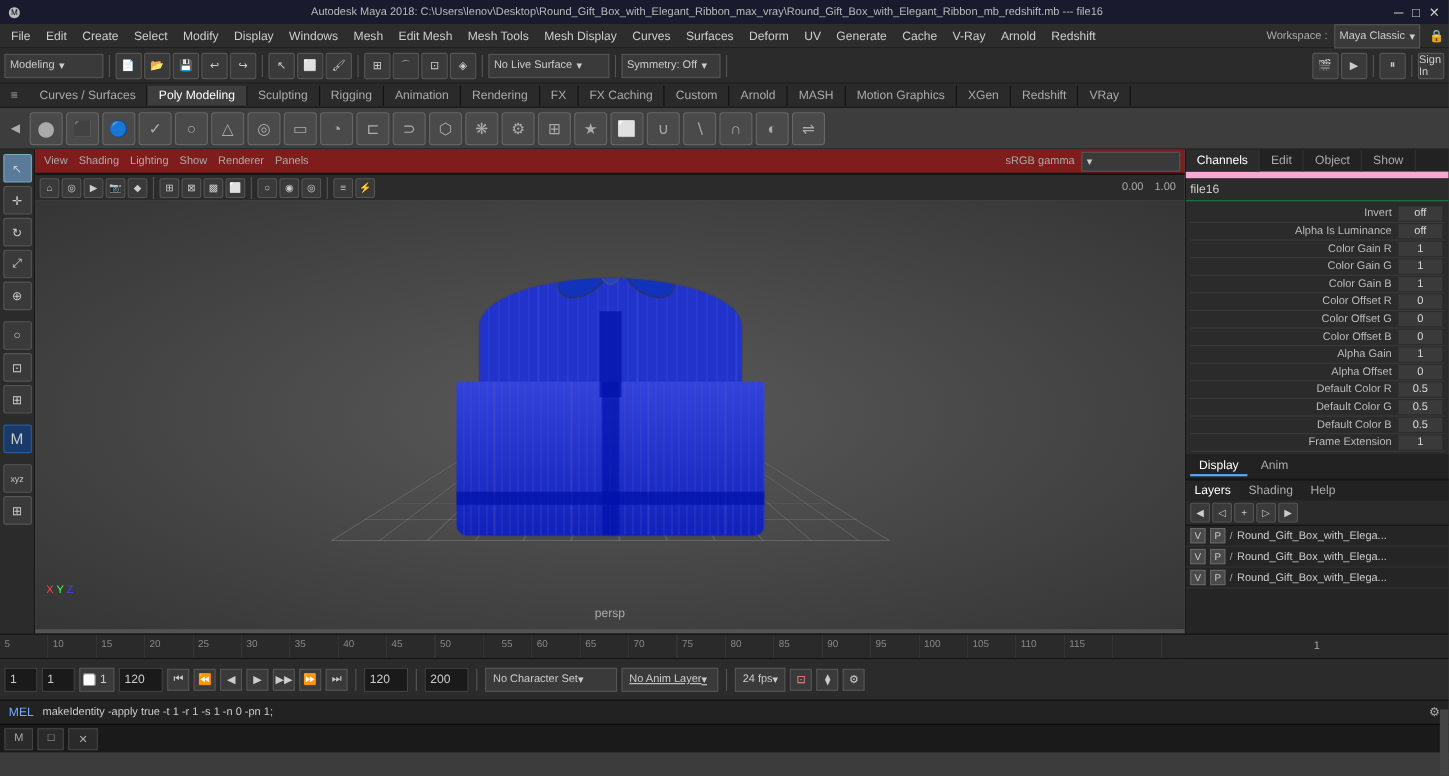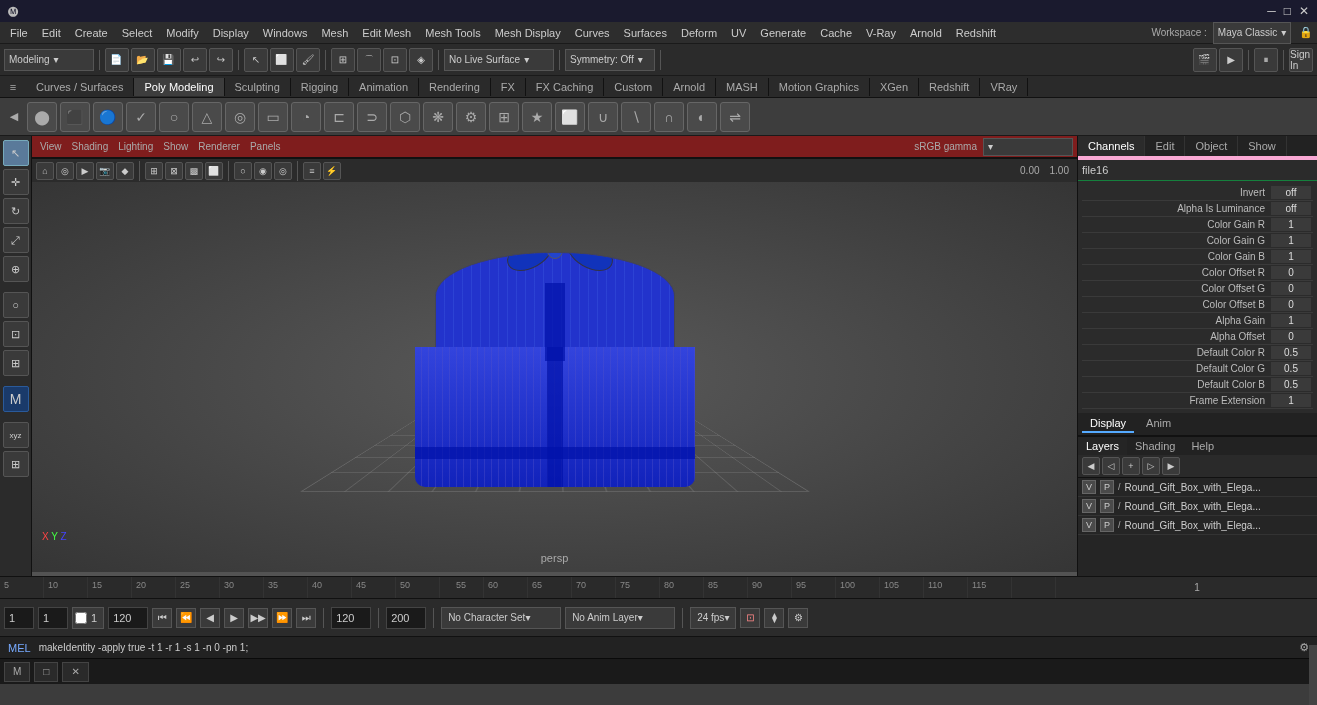--- a/index.html
+++ b/index.html
@@ -197,21 +197,21 @@
                   repeating-linear-gradient(0deg, transparent, transparent 29px, rgba(150,150,150,0.3) 29px, rgba(150,150,150,0.3) 30px);
       border: 1px solid rgba(150,150,150,0.4);
     }
 
     
     #right-panel {
       width: 240px; background: #2b2b2b; border-left: 1px solid #111;
       display: flex; flex-direction: column;
     }
     #right-panel-tabs {
-      display: flex; background: #222; border-bottom: 4px solid #f9a8d4;
+      display: flex; background: #222; border-bottom: 6px solid #f9a8d4;
     }
     .panel-tab {
       padding: 4px 10px; cursor: pointer; font-size: 11px; color: #aaa;
       border-right: 1px solid #333;
     }
     .panel-tab.active { background: #2b2b2b; color: #fff; }
     #channel-box {
       flex: 1; overflow-y: auto; padding: 4px;
     }
     .channel-row {
@@ -301,20 +301,21 @@
     
     ::-webkit-scrollbar { width: 8px; }
     ::-webkit-scrollbar-track { background: #222; }
     ::-webkit-scrollbar-thumb { background: #555; border-radius: 4px; }
   </style>
 </head>
 <body>
 
 <div id="titlebar">
   <span>🅜</span>
+  <span class="title">Autodesk Maya 2018: C:\Users\lenov\Desktop\Round_Gift_Box_with_Elegant_Ribbon_max_vray\Round_Gift_Box_with_Elegant_Ribbon_mb_redshift.mb --- file16</span>
   <div class="controls">
     <span class="ctrl-btn">─</span>
     <span class="ctrl-btn">□</span>
     <span class="ctrl-btn">✕</span>
   </div>
 </div>
 
 <div id="menubar">
   <span class="menu-item">File</span>
   <span class="menu-item">Edit</span>
@@ -693,21 +694,21 @@
   <div class="bottom-field" style="width:40px;">
     <span>200</span>
   </div>
   <div class="toolbar-sep"></div>
 
   <div class="bottom-btn" style="width:120px;">
     <span>No Character Set</span>
     <span>▾</span>
   </div>
 
-  <div class="bottom-btn" style="width:110px;">
+  <div class="bottom-btn" style="width:88px;text-decoration:underline;">
     <span>No Anim Layer</span>
     <span>▾</span>
   </div>
   <div class="toolbar-sep"></div>
 
   <div class="bottom-btn">
     <span>24 fps</span>
     <span>▾</span>
   </div>
   <div class="playback-btn" style="color:#f88;">⊡</div>

